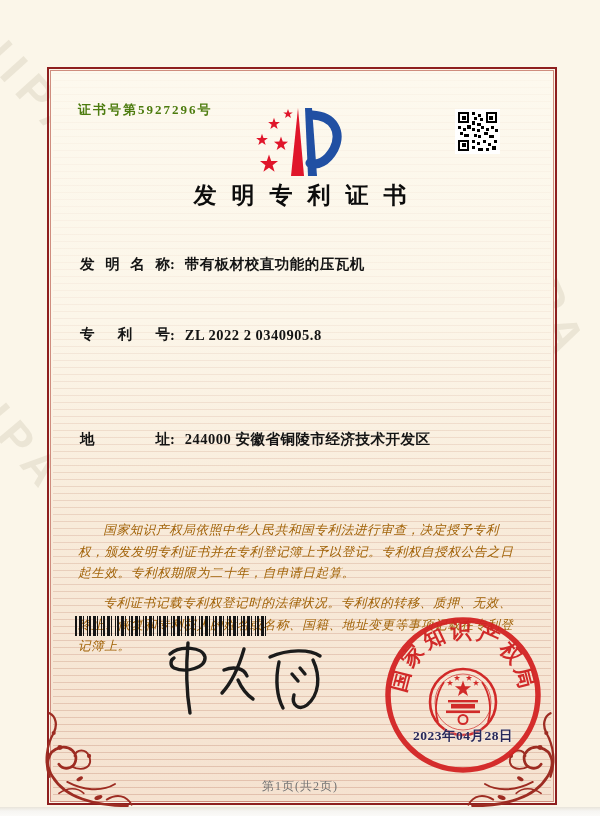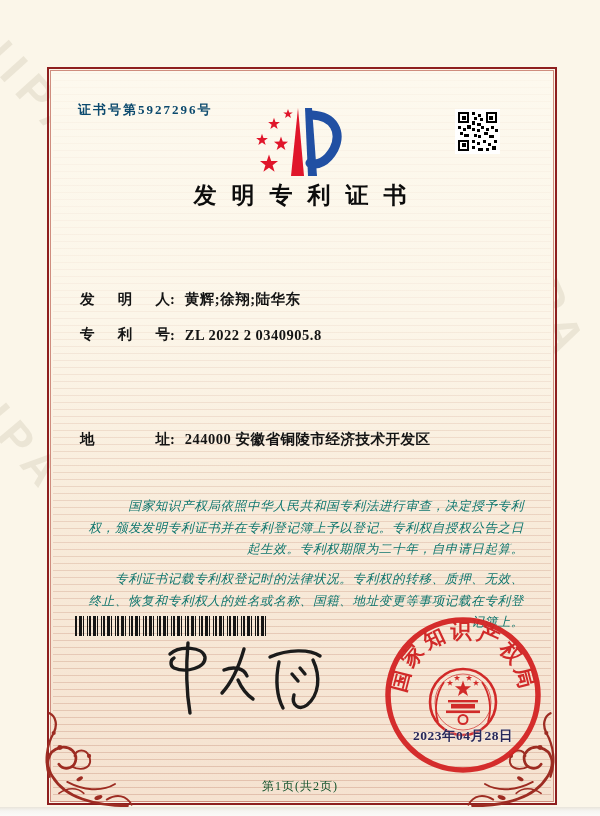--- a/index.html
+++ b/index.html
@@ -20,54 +20,54 @@
       background:linear-gradient(180deg,#fdf9ee 0%,#fcf6e9 34%,#f8ebda 62%,#f5e2d0 100%);}
   .guilloche{position:absolute;inset:2px;
       background:repeating-linear-gradient(180deg,rgba(196,138,116,0.38) 0 1px,rgba(0,0,0,0) 1px 7px);
       -webkit-mask-image:linear-gradient(180deg,rgba(0,0,0,0.10) 0%,rgba(0,0,0,0.18) 30%,rgba(0,0,0,0.65) 58%,#000 100%);
       mask-image:linear-gradient(180deg,rgba(0,0,0,0.10) 0%,rgba(0,0,0,0.18) 30%,rgba(0,0,0,0.65) 58%,#000 100%);}
   .corner-ornament{position:absolute;z-index:3;width:104px;height:104px;}
   .corner-ornament.bl{left:36px;top:706px;}
   .corner-ornament.br{left:460px;top:706px;transform:scaleX(-1);}
 
   
-  .cert-number{position:absolute;left:78px;top:101px;z-index:3;font-size:13px;color:#0c4a6e;letter-spacing:2px;font-weight:600;}
+  .cert-number{position:absolute;left:78px;top:101px;z-index:3;font-size:13px;color:#4d7c0f;letter-spacing:2px;font-weight:600;}
   .logo{position:absolute;left:248px;top:102px;width:94px;height:82px;z-index:3;}
   .qr{position:absolute;left:455px;top:109px;width:45px;height:45px;z-index:3;background:#fff;}
   .title{position:absolute;left:100px;top:180px;width:400px;z-index:3;text-align:center;
          font-size:23px;font-weight:bold;color:#0c0c0c;letter-spacing:15px;text-indent:15px;}
 
   
   .frow{position:absolute;left:80px;z-index:3;font-size:14.5px;color:#141414;font-weight:600;white-space:nowrap;}
   .flabel{display:inline-block;width:90px;text-align:justify;text-align-last:justify;vertical-align:bottom;}
   .fcolon{display:inline-block;margin-right:10px;}
   .fvalue{letter-spacing:0.5px;}
   .fgroup2{position:absolute;left:230px;top:0;}
 
   
-  .body-text{position:absolute;left:78px;top:496px;width:446px;z-index:3;color:#0f766e;
-      font-size:12.6px;line-height:1.72;font-style:italic;letter-spacing:0.6px;text-align:right;}
+  .body-text{position:absolute;left:78px;top:520px;width:446px;z-index:3;color:#a16207;
+      font-size:12.6px;line-height:1.72;font-style:italic;letter-spacing:0.6px;}
   .body-text p{margin:0 0 8px 0;text-indent:2em;}
 
   
   .barcode{position:absolute;left:75px;top:616px;width:192px;height:20px;z-index:3;
       background:repeating-linear-gradient(90deg,#151515 0 2px,rgba(0,0,0,0) 2px 4px,#151515 4px 7px,rgba(0,0,0,0) 7px 8px,#151515 8px 9px,rgba(0,0,0,0) 9px 12px,#151515 12px 13px,rgba(0,0,0,0) 13px 14px);}
 
   
   .issuer{position:absolute;left:85px;top:670px;z-index:3;font-size:14.5px;font-weight:600;color:#111;}
   .issuer div{margin-bottom:9px;}
   .signature{position:absolute;left:150px;top:636px;width:200px;height:82px;z-index:4;}
 
   
   .seal{position:absolute;left:378px;top:610px;width:170px;height:170px;z-index:4;opacity:0.94;}
   .seal-date{position:absolute;left:398px;top:727px;width:130px;z-index:5;text-align:center;
       font-size:13.5px;font-weight:bold;color:#28285a;letter-spacing:0.5px;
       text-shadow:0 0 2px rgba(255,255,255,0.85);}
 
-  .footer{position:absolute;left:0;top:778px;width:600px;z-index:3;text-align:center;font-size:12px;color:#14532d;letter-spacing:1px;}
+  .footer{position:absolute;left:0;top:778px;width:600px;z-index:3;text-align:center;font-size:12px;color:#737373;letter-spacing:1px;}
 </style>
 </head>
 <body>
 
 <svg width="0" height="0" style="position:absolute" aria-hidden="true">
   <defs>
     <path id="star" d="M0,-10 L2.35,-3.24 L9.51,-3.09 L3.8,1.24 L5.88,8.09 L0,4 L-5.88,8.09 L-3.8,1.24 L-9.51,-3.09 L-2.35,-3.24 Z"></path>
   </defs>
 </svg>
 
@@ -175,22 +175,22 @@
         <rect x="25" y="20" width="2" height="2"></rect>
       <rect x="11" y="24" width="2" height="2"></rect>
         <rect x="15" y="25" width="3" height="2"></rect>
         <rect x="20" y="25" width="2" height="2"></rect>
       <rect x="24" y="24" width="2.6" height="2.6"></rect>
     </g>
   </svg>
 
   <div class="title">发明专利证书</div>
 
-  <div class="frow" style="top:290px">
-    <span class="flabel">发明人</span><span class="fcolon">:</span><span class="fvalue">黄辉;徐翔;陆华东</span>
+  <div class="frow" style="top:255px">
+    <span class="flabel">发明名称</span><span class="fcolon">:</span><span class="fvalue">带有板材校直功能的压瓦机</span>
   </div>
   <div class="frow" style="top:325px">
     <span class="flabel">专利号</span><span class="fcolon">:</span><span class="fvalue">ZL 2022 2 0340905.8</span>
   </div>
   <div class="frow" style="top:430px">
     <span class="flabel">地址</span><span class="fcolon">:</span><span class="fvalue">244000 安徽省铜陵市经济技术开发区</span>
   </div>
 
   <div class="body-text">
     <p>国家知识产权局依照中华人民共和国专利法进行审查，决定授予专利权，颁发发明专利证书并在专利登记簿上予以登记。专利权自授权公告之日起生效。专利权期限为二十年，自申请日起算。</p>

